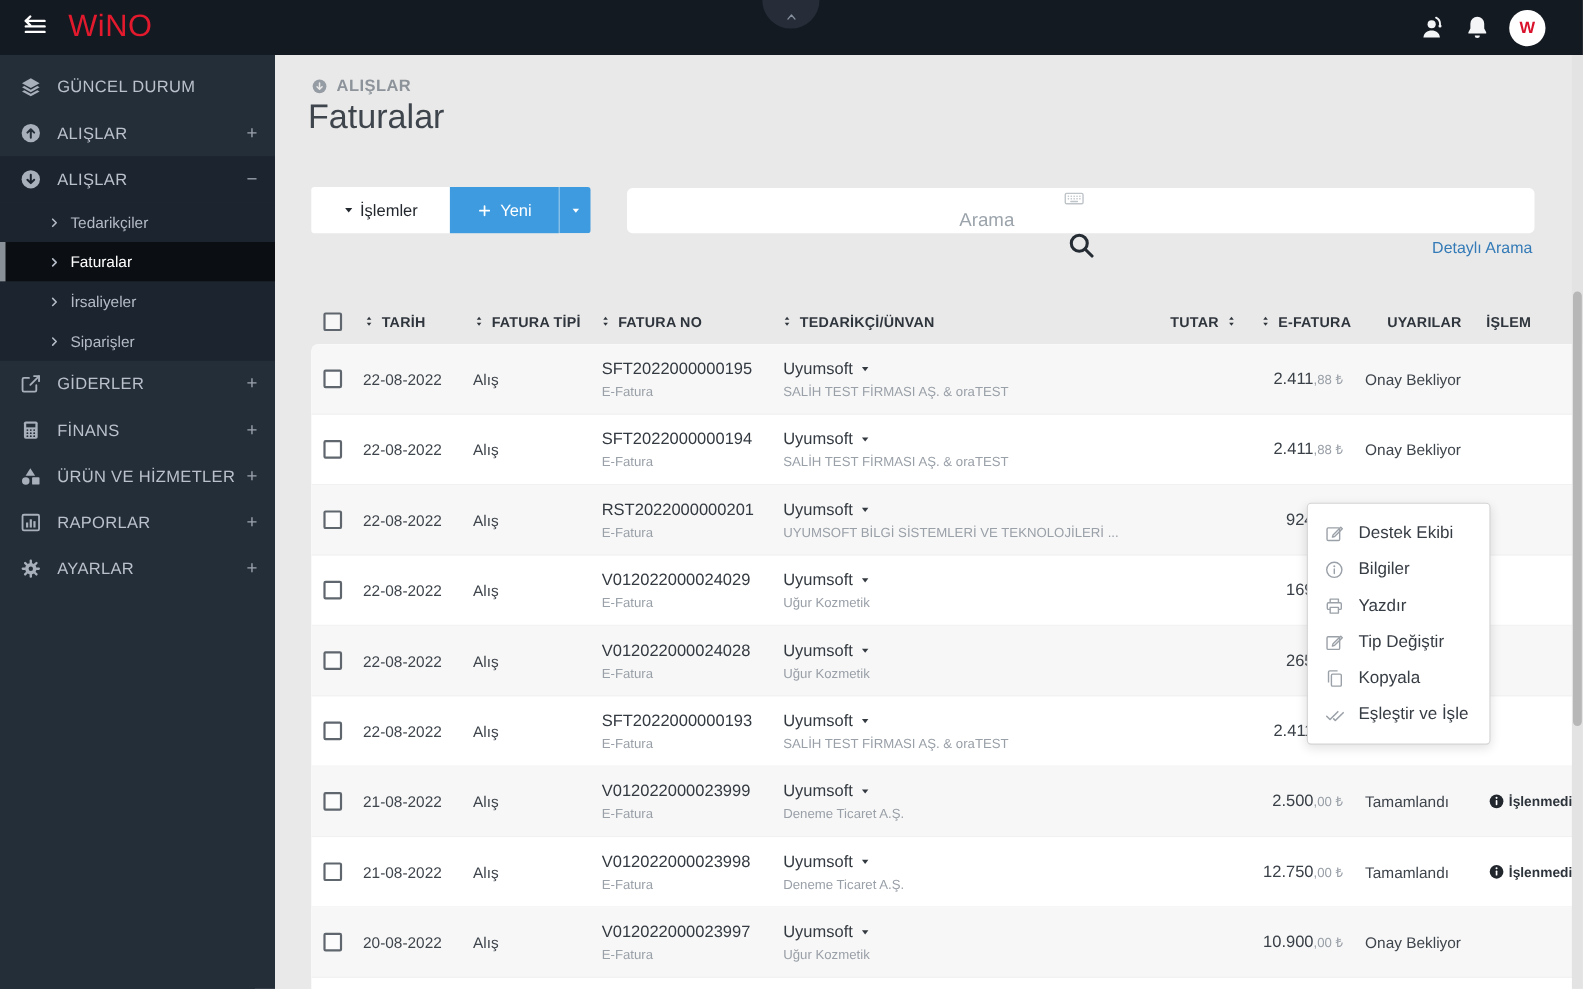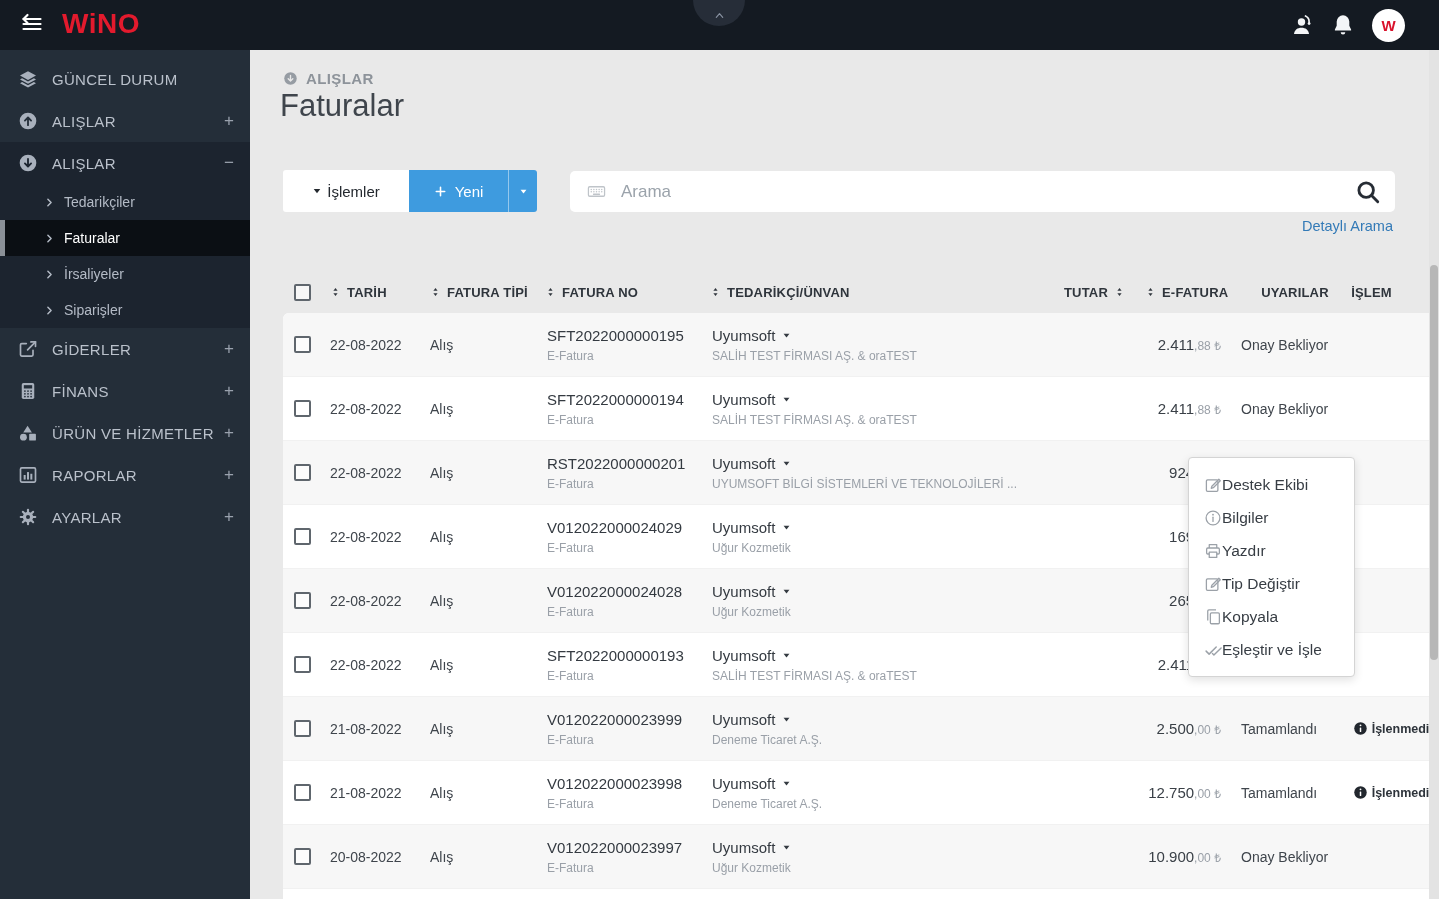--- a/index.html
+++ b/index.html
@@ -8,21 +8,21 @@
     position:relative; overflow:hidden; background:#e9e9e9;
     font-family:"Liberation Sans", sans-serif;
   }
   .ico { display:inline-flex; }
   .ico svg { width:100%; height:100%; display:block; }
 
   
   .topbar { position:absolute; left:0; top:0; width:1439px; height:50px; background:#141a22; z-index:30; }
   .menu-toggle { position:absolute; left:12px; top:12px; width:38px; height:27px; background:none; border:none; color:#fff; cursor:pointer; }
   .menu-toggle .ico { width:27px; height:24px; }
-  .logo { position:absolute; left:62px; top:8px; font-size:28px; font-weight:700; color:#e31a2d; letter-spacing:.5px; cursor:pointer; }
+  .logo { position:absolute; left:62px; top:8px; font-size:28px; font-weight:400; color:#e31a2d; letter-spacing:.5px; cursor:pointer; }
   .pull-tab { position:absolute; left:693px; top:-26px; width:52px; height:52px; border-radius:50%; background:#262d38; z-index:31; display:flex; align-items:flex-end; justify-content:center; padding-bottom:5px; cursor:pointer; border:none; }
   .pull-tab .ico { width:17px; height:11px; color:#8791a0; }
   .topbar-right { position:absolute; right:34px; top:0; height:50px; display:flex; align-items:center; gap:17px; }
   .tb-btn { width:24px; height:24px; background:none; border:none; color:#f3f5f7; cursor:pointer; padding:0; }
   .tb-btn .ico { width:24px; height:24px; }
   .avatar { width:33px; height:33px; border-radius:50%; background:#fff; color:#d9112b; font-weight:800; font-size:15px; display:flex; align-items:center; justify-content:center; cursor:pointer; }
 
   
   .sidebar { position:absolute; left:0; top:50px; width:250px; bottom:0; background:#242e39; padding-top:8px; z-index:20; }
   .s-main { height:42px; display:flex; align-items:center; padding:0 16px 0 18px; color:#bac1cb; cursor:pointer; }
@@ -41,21 +41,21 @@
   .breadcrumb .ico { width:15px; height:15px; color:#969ca3; }
   .page-title { position:absolute; left:30px; top:38px; font-size:31px; font-weight:400; color:#3f454c; }
 
   .btn-islemler { position:absolute; left:33px; top:120px; width:126px; height:42px; background:#fff; border:none; border-radius:3px 0 0 3px; display:flex; align-items:center; justify-content:center; gap:5px; font-size:15px; color:#23282e; cursor:pointer; font-family:inherit; }
   .btn-islemler .ico { width:10px; height:10px; }
   .btn-yeni { position:absolute; left:159px; top:120px; width:99px; height:42px; background:#3e9bdf; border:none; color:#fff; font-size:15px; display:flex; align-items:center; justify-content:center; gap:8px; cursor:pointer; font-family:inherit; }
   .btn-yeni .ico { width:13px; height:13px; }
   .btn-yeni-caret { position:absolute; left:258px; top:120px; width:29px; height:42px; background:#3e9bdf; border:none; border-left:1px solid rgba(255,255,255,.45); border-radius:0 3px 3px 0; color:#fff; display:flex; align-items:center; justify-content:center; cursor:pointer; }
   .btn-yeni-caret .ico { width:9px; height:9px; }
 
-  .search { position:absolute; left:320px; top:121px; width:825px; height:41px; background:#fff; border-radius:5px; display:flex; align-items:center; padding:0 14px; }
+  .search { position:absolute; left:320px; top:121px; width:825px; height:41px; background:#fff; border-radius:5px; display:flex; align-items:center; padding:0 14px;flex-direction:column; }
   .search .kb { width:25px; height:19px; color:#bfc4c9; margin-right:12px; flex:none; }
   .search input { flex:1; border:none; outline:none; font-size:17px; color:#3a4047; background:transparent; font-family:inherit; }
   .search input::placeholder { color:#9ba3ab; }
   .mag-btn { width:26px; height:26px; background:none; border:none; color:#262c34; cursor:pointer; padding:0; flex:none; }
   .mag-btn .ico { width:26px; height:26px; }
   .detail-link { position:absolute; right:46px; top:168px; font-size:14.5px; color:#337ab7; text-decoration:none; cursor:pointer; }
 
   
   .thead { position:absolute; left:33px; top:220px; width:1120px; height:44px; display:grid; grid-template-columns:37px 100px 115px 165px 1fr 115px 115px 90px 63px; align-items:center; }
   [data-repeat="table.headers"] { display:contents; }
@@ -82,21 +82,21 @@
   .c-ef { font-size:14px; color:#3f454c; padding-left:10px; white-space:nowrap; }
   .c-warn { display:flex; justify-content:center; }
   .warn { display:flex; align-items:center; gap:4px; font-size:12.5px; font-weight:700; color:#2e343b; }
   .warn .ico { width:15px; height:15px; color:#22272e; flex:none; }
   .c-act { display:flex; justify-content:center; }
   .act-btn { width:22px; height:22px; background:none; border:none; color:#14181d; cursor:pointer; padding:0; }
   .act-btn .ico { width:22px; height:22px; }
 
   
   .ctx { position:absolute; left:938px; top:407px; width:167px; background:#fff; border:1px solid #d4d4d4; border-radius:4px; box-shadow:0 3px 10px rgba(0,0,0,.12); padding:10px 0; z-index:40; }
-  .ctx-item { height:33px; display:flex; align-items:center; padding:0 15px; font-size:15.5px; color:#373d44; cursor:pointer; white-space:nowrap; }
+  .ctx-item { height:33px; display:flex; align-items:center; gap:13px; padding:0 15px; font-size:15.5px; color:#373d44; cursor:pointer; white-space:nowrap; }
   .ctx-item .ico { width:18px; height:18px; color:#9ba1a8; flex:none; }
 
   
   .scroll-track { position:absolute; right:0; top:50px; bottom:0; width:10px; background:#e3e3e3; z-index:35; cursor:pointer; }
   .scroll-thumb { position:absolute; right:1px; top:215px; width:8px; height:395px; background:#b7b7b7; border-radius:4px; cursor:pointer; }
 </style>
 </head>
 <body>
 
 <header class="topbar">

